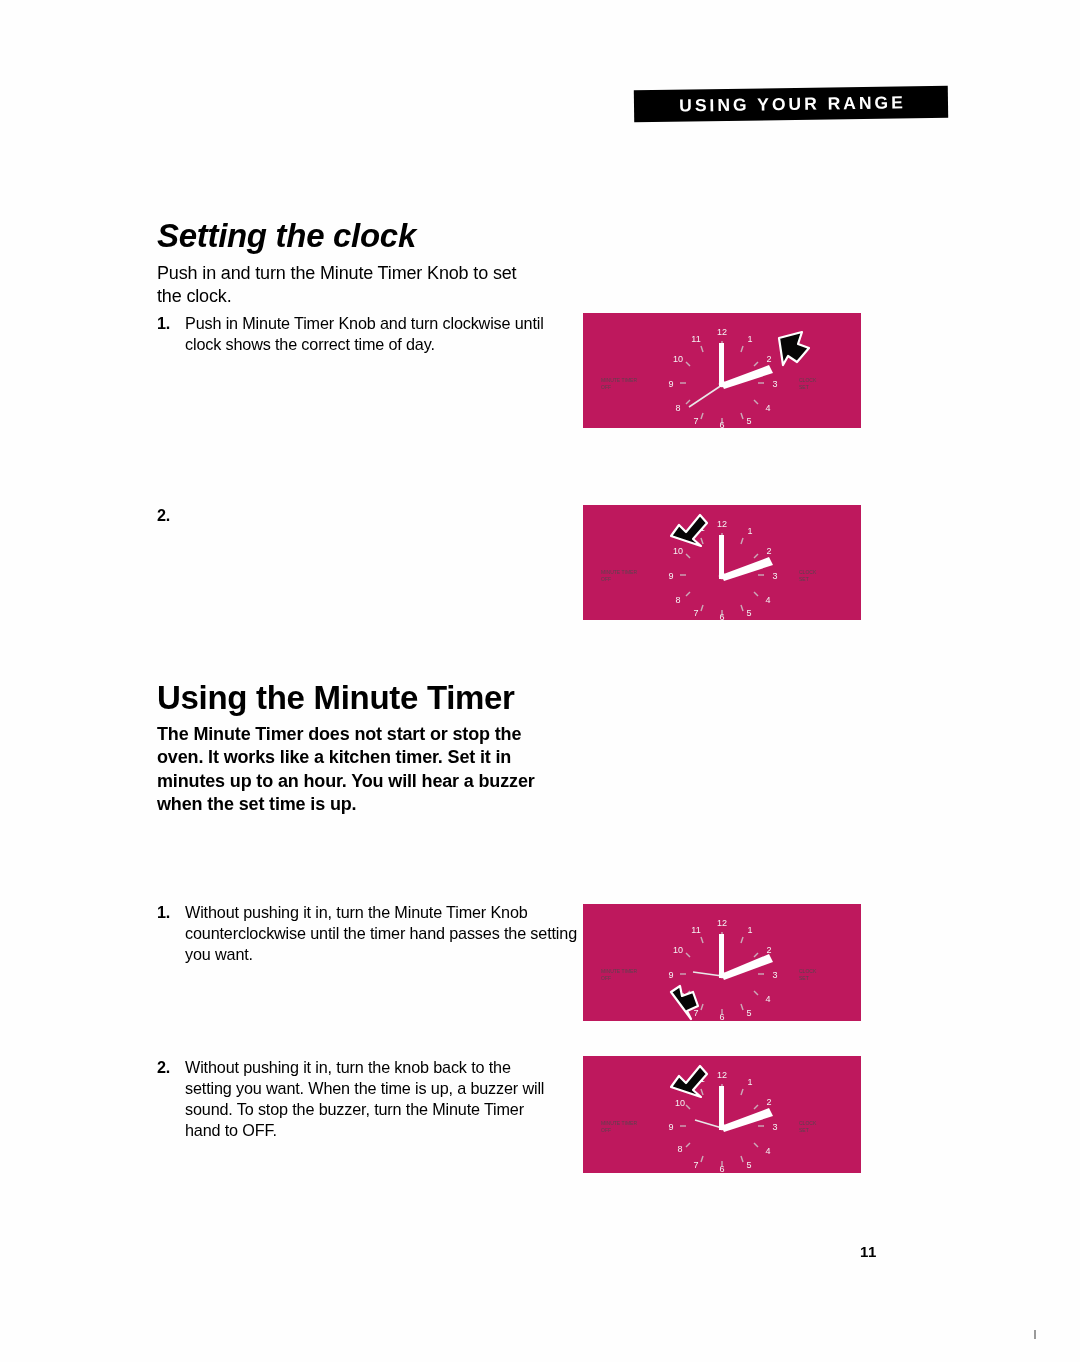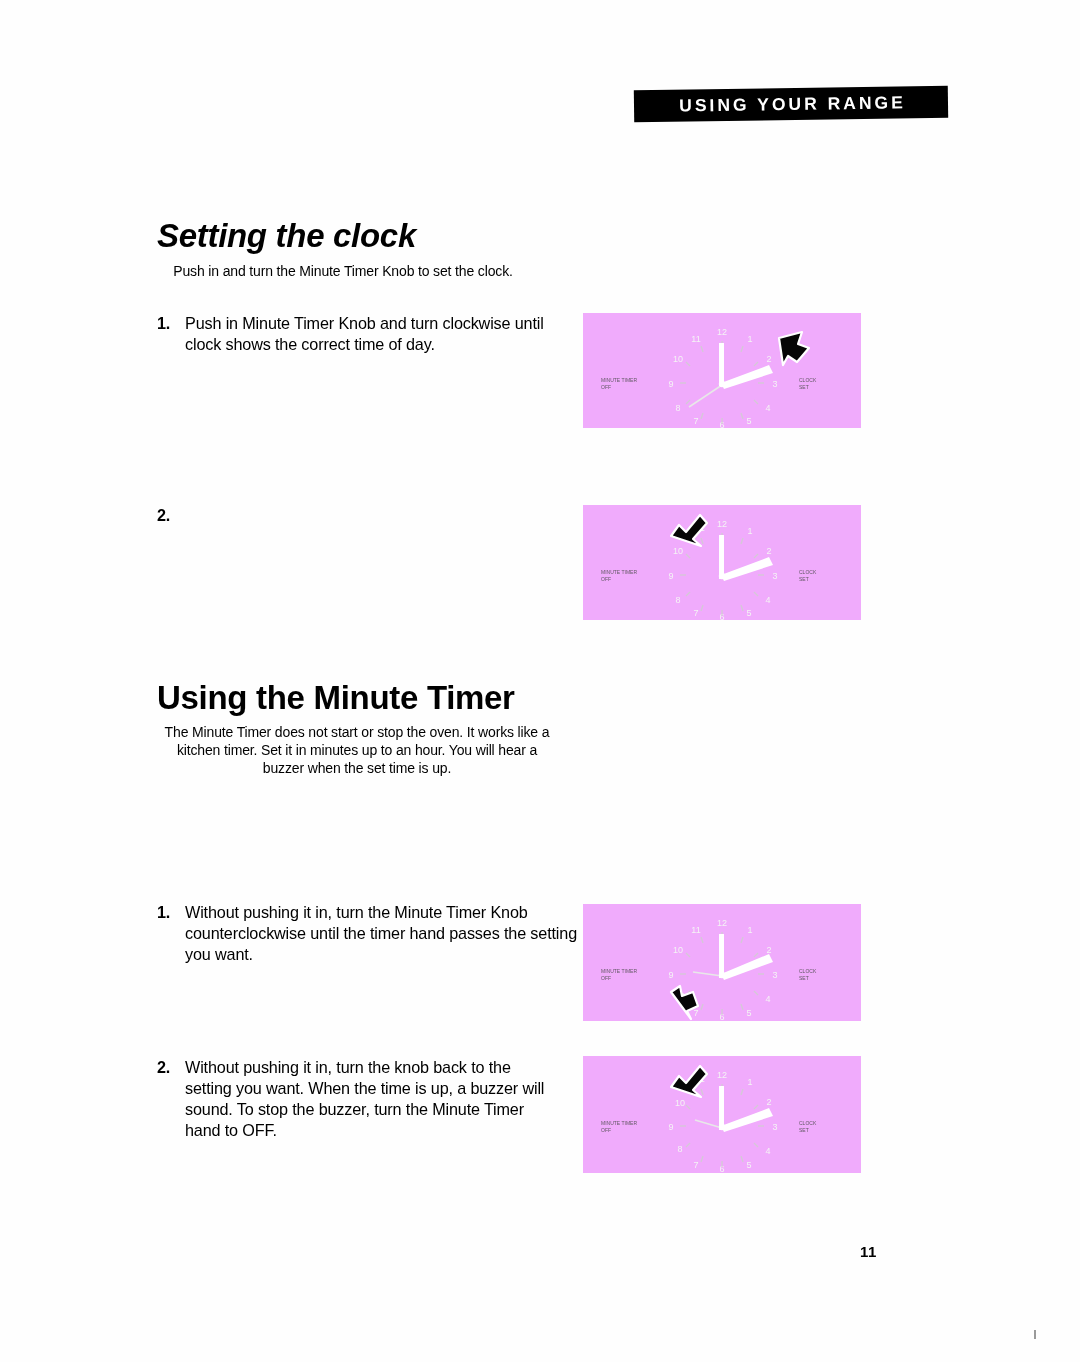--- a/index.html
+++ b/index.html
@@ -46,25 +46,24 @@
 
   h1.section-title {
     font-size: 33px;
     font-weight: bold;
     letter-spacing: -0.3px;
     margin: 0;
     line-height: 1.0;
   }
 
   p.body-text {
-    font-size: 14px;
+    font-size: 18px;
     line-height: 1.30;
     margin: 0;
     letter-spacing: -0.15px;
-    text-align: center;
   }
 
   .step {
     position: relative;
     font-size: 16.2px;
     line-height: 1.30;
     letter-spacing: -0.15px;
     padding-left: 28px;
   }
   .step-num {
@@ -77,29 +76,29 @@
 
   
   .blk { position: absolute; }
 
   #setting-clock-title { left: 157px; top: 219px; font-style: italic; }
   #setting-clock-intro { left: 157px; top: 262px; width: 372px; }
   #clock-step-1       { left: 157px; top: 313px; width: 372px; }
   #clock-step-2       { left: 157px; top: 505px; width: 372px; }
 
   #minute-timer-title { left: 157px; top: 681px; }
-  #minute-timer-intro { left: 157px; top: 723px; width: 400px; }
+  #minute-timer-intro { left: 157px; top: 723px; width: 400px; font-weight: bold; }
   #minute-timer-note  { left: 157px; top: 812px; width: 400px; }
   #timer-step-1       { left: 157px; top: 902px; width: 400px; }
   #timer-step-2       { left: 157px; top: 1057px; width: 375px; }
 
   
   .clock-panel {
     position: absolute;
-    background: #f0abfc;
+    background: #be185d;
     overflow: hidden;
   }
   #illus-1 { left: 583px; top: 313px;  width: 278px; height: 115px; }
   #illus-2 { left: 583px; top: 505px;  width: 278px; height: 115px; }
   #illus-3 { left: 583px; top: 904px;  width: 278px; height: 117px; }
   #illus-4 { left: 583px; top: 1056px; width: 278px; height: 117px; }
 
   .clock-panel svg { display: block; width: 100%; height: 100%; }
 
   

